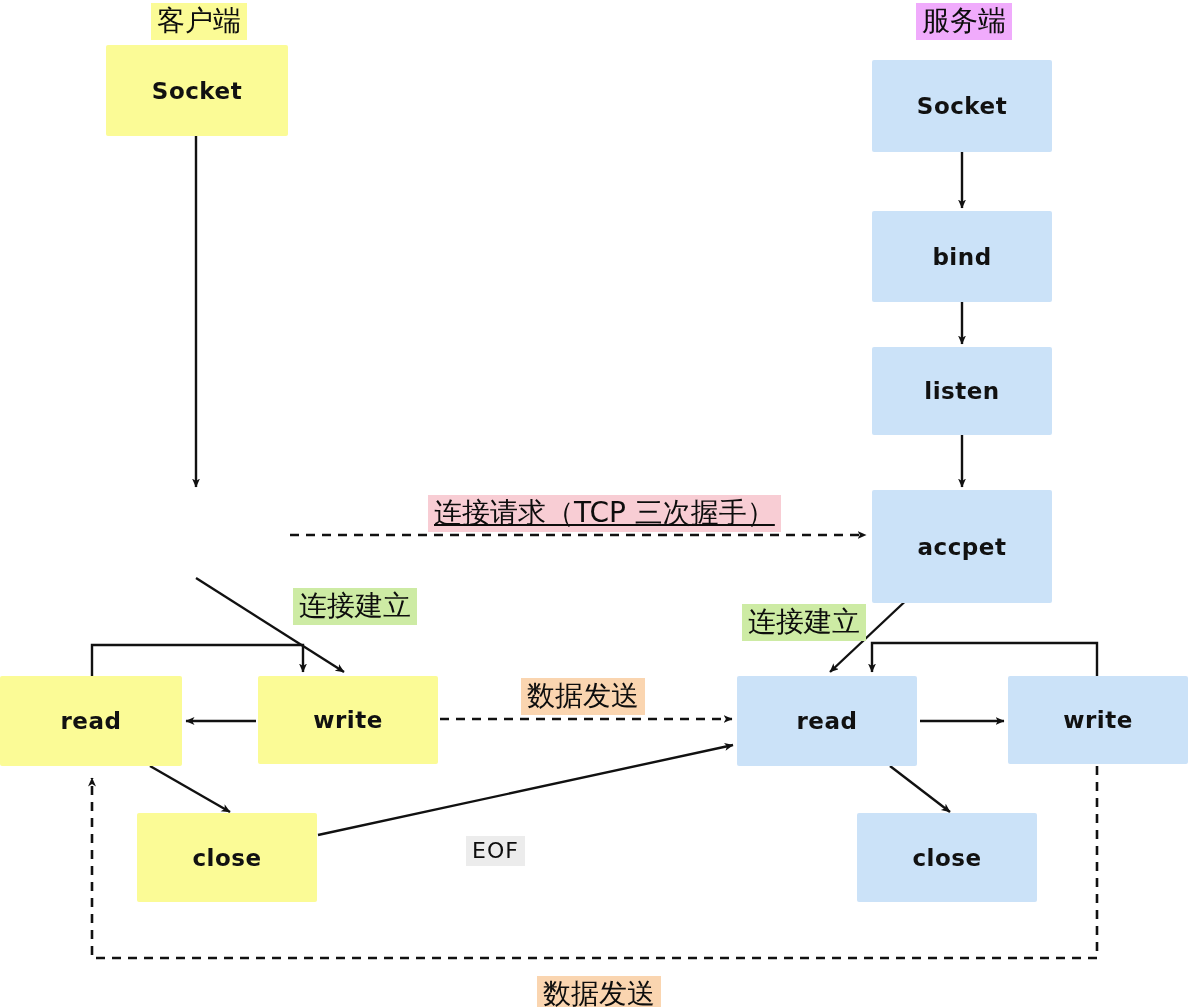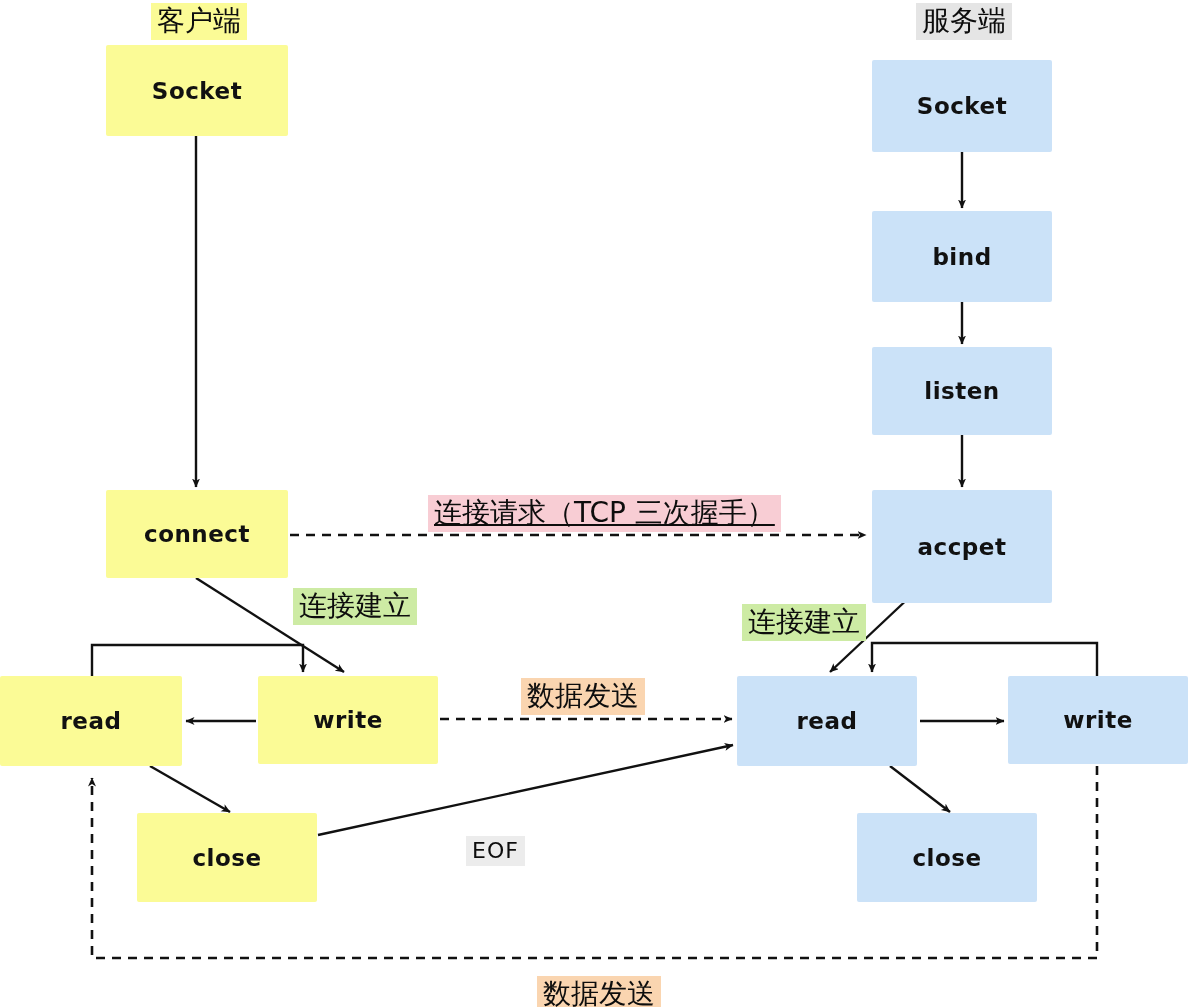--- a/index.html
+++ b/index.html
@@ -61,21 +61,21 @@
     display: inline-block;
     font-family: "DejaVu Sans", "Liberation Sans", sans-serif;
     font-size: 28px;
     font-weight: 400;
     color: #0d0d0d;
     padding: 2px 6px 3px 6px;
     white-space: nowrap;
     line-height: 1.15;
   }
   .tag.client-title { background: #fbfb96; }
-  .tag.server-title { background: #e5e5e5; }
+  .tag.server-title { background: #f0abfc; }
   .tag.pink { background: #f8cdd4; text-decoration: underline; }
   .tag.green { background: #cdeba4; }
   .tag.orange { background: #fad5b0; }
   .tag.gray { background: #ececec; font-size: 22px; letter-spacing: 1px; }
 </style>
 </head>
 <body>
 
 <div id="diagram-root">
 
@@ -124,23 +124,20 @@
       <path d="M1097,766 L1097,958 L92,958 L92,778"></path>
     </g>
   </svg>
 
   <span class="tag client-title" style="left:151px; top:3px;">客户端</span>
   <span class="tag server-title" style="left:916px; top:3px;">服务端</span>
 
   <div class="node client" style="left:106px; top:45px; width:182px; height:91px;">
     <span>Socket</span>
   </div>
-  <div class="node client" style="left:106px; top:490px; width:182px; height:88px;">
-    <span>connect</span>
-  </div>
   <div class="node client" style="left:0px; top:676px; width:182px; height:90px;">
     <span>read</span>
   </div>
   <div class="node client" style="left:258px; top:676px; width:180px; height:88px;">
     <span>write</span>
   </div>
   <div class="node client" style="left:137px; top:813px; width:180px; height:89px;">
     <span>close</span>
   </div>
 

